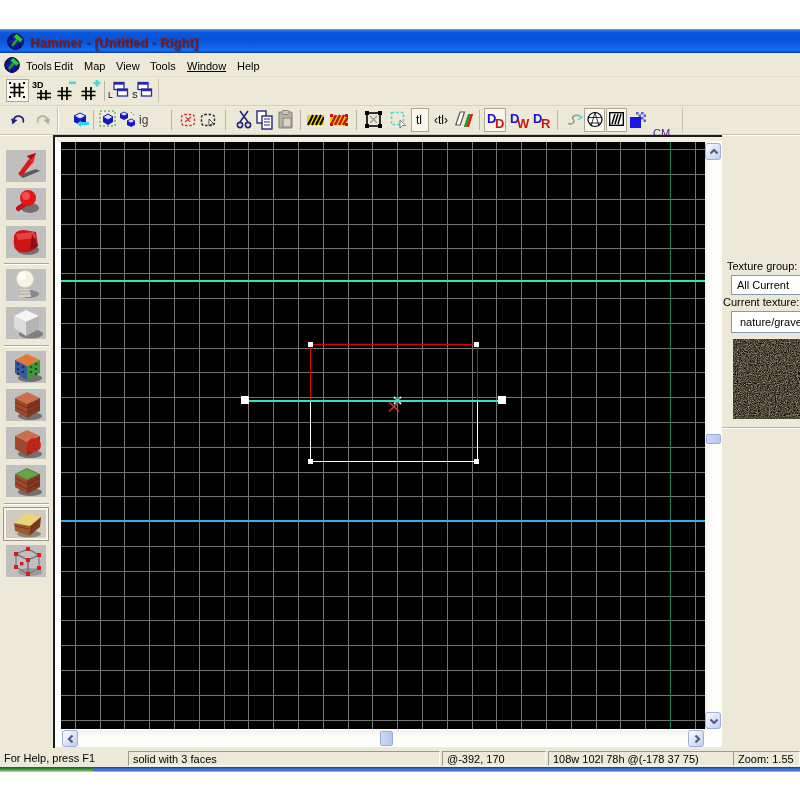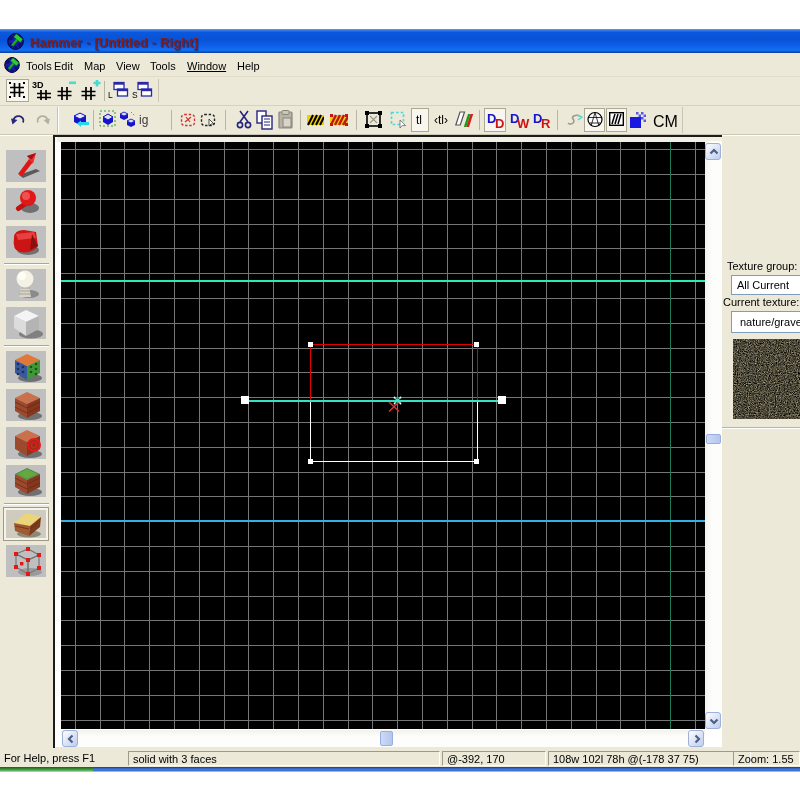--- a/index.html
+++ b/index.html
@@ -237,21 +237,21 @@
  <rect x="0" y="6" width="11" height="11" fill="#1818e0"></rect>
  <g fill="#5858e8">
         <rect x="11" y="6" width="2.5" height="2.5"></rect>
         <rect x="13.5" y="3.5" width="2.5" height="2.5"></rect>
         <rect x="11" y="1" width="2.5" height="2.5"></rect>
         <rect x="8.5" y="3.5" width="2.5" height="2.5"></rect>
         <rect x="13.5" y="8.5" width="2.5" height="2.5"></rect>
         <rect x="6" y="1" width="2.5" height="2.5"></rect>
       </g>
 </svg>
-<div class="abs" style="left:653px;top:7px;font-size:16px;color:#000000;">CM</div>
+<div class="abs" style="left:653px;top:21px;font-size:11px;color:#4c1d95;">CM</div>
 <div class="abs" style="left:682px;top:1px;width:1px;height:26px;background:#c9c5b5;"></div>
 </div>
 
 <div class="abs" id="mainarea"></div>
 <div class="abs" id="whiteframe"></div>
 <div class="abs" style="left:57px;top:137px;width:665px;height:5px;background:#f2f0e3;"></div>
 <div class="abs" id="clienttop"></div>
 <div class="abs" id="clientleft"></div>
 <div class="abs" id="leftpanel" style="left:0;top:137px;width:53px;height:611px;background:#ece9d8;">
 

